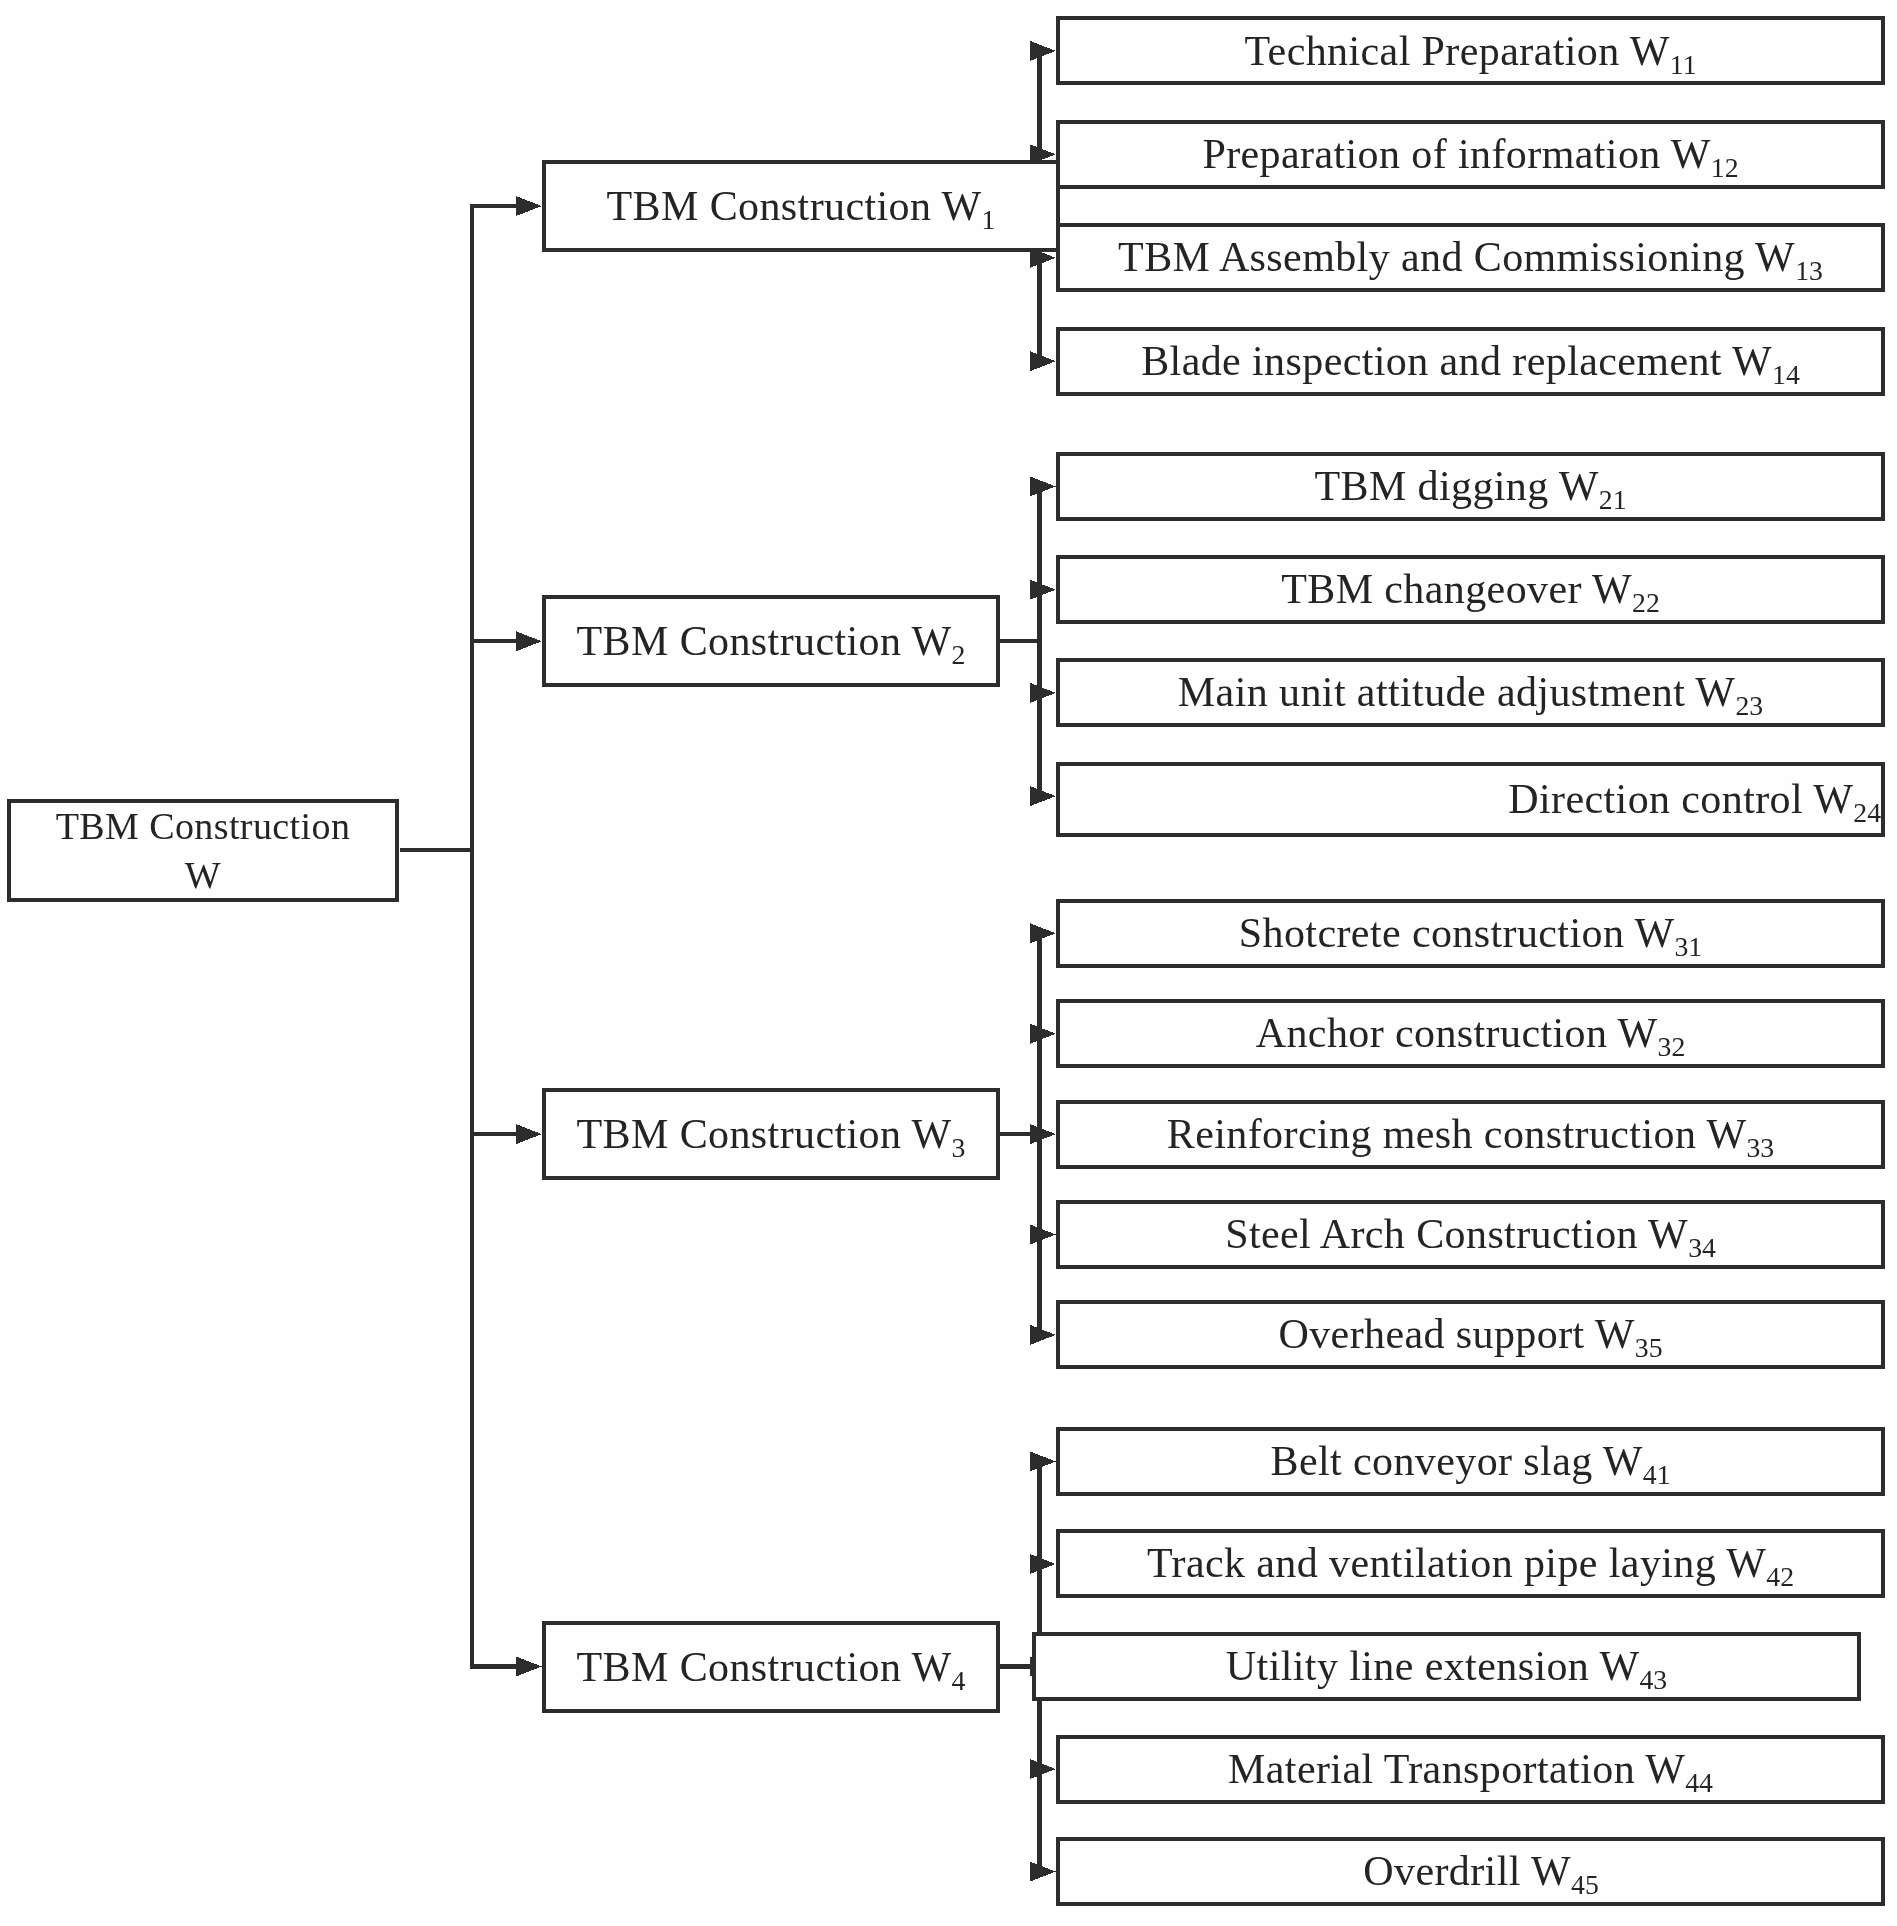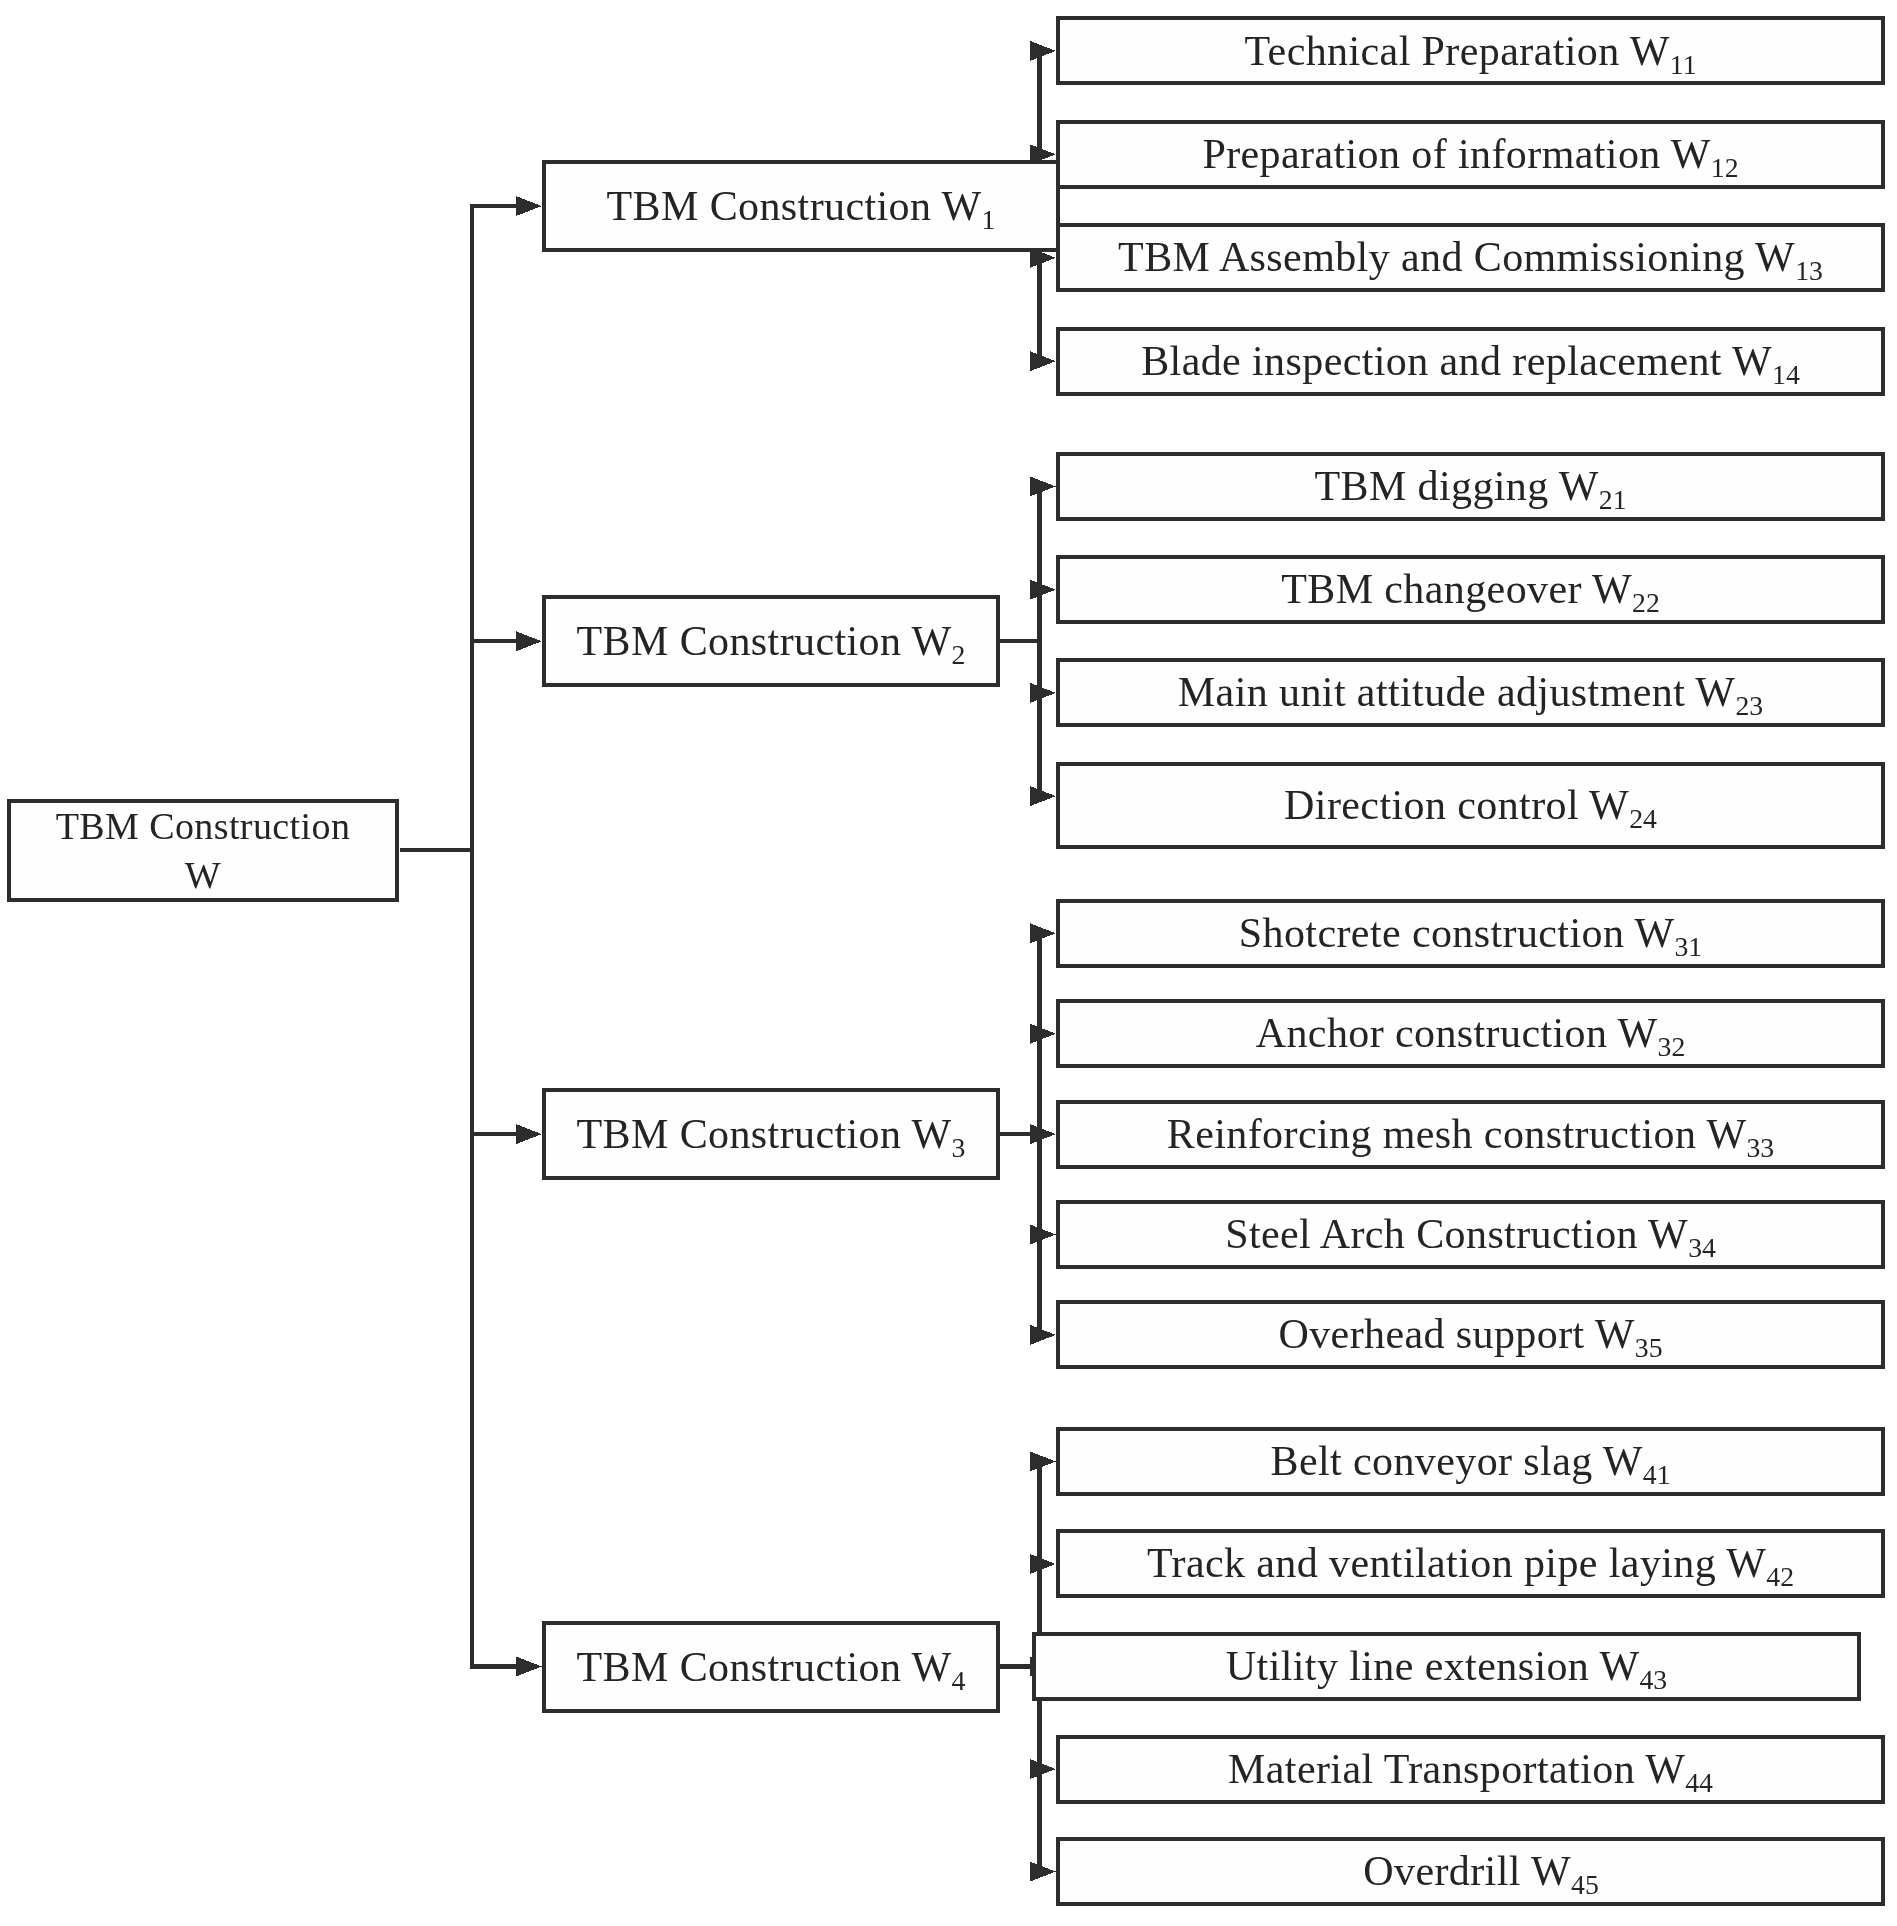--- a/index.html
+++ b/index.html
@@ -142,21 +142,21 @@
     </div>
     <div class="node" style="left: 1056px; top: 452px; width: 829px; height: 69px;">
       <span class="txt"><span class="label">TBM digging W</span><sub class="sub">21</sub></span>
     </div>
     <div class="node" style="left: 1056px; top: 555px; width: 829px; height: 69px;">
       <span class="txt"><span class="label">TBM changeover W</span><sub class="sub">22</sub></span>
     </div>
     <div class="node" style="left: 1056px; top: 658px; width: 829px; height: 69px;">
       <span class="txt"><span class="label">Main unit attitude adjustment W</span><sub class="sub">23</sub></span>
     </div>
-    <div class="node" style="left: 1056px; top: 762px; width: 829px; height: 87px;">
+    <div class="node" style="left: 1056px; top: 762px; width: 829px; height: 75px; justify-content: flex-end;">
       <span class="txt"><span class="label">Direction control W</span><sub class="sub">24</sub></span>
     </div>
     <div class="node" style="left: 542px; top: 1088px; width: 458px; height: 92px;">
       <span class="txt"><span class="label">TBM Construction W</span><sub class="sub">3</sub></span>
     </div>
     <div class="node" style="left: 1056px; top: 899px; width: 829px; height: 69px;">
       <span class="txt"><span class="label">Shotcrete construction W</span><sub class="sub">31</sub></span>
     </div>
     <div class="node" style="left: 1056px; top: 999px; width: 829px; height: 69px;">
       <span class="txt"><span class="label">Anchor construction W</span><sub class="sub">32</sub></span>

